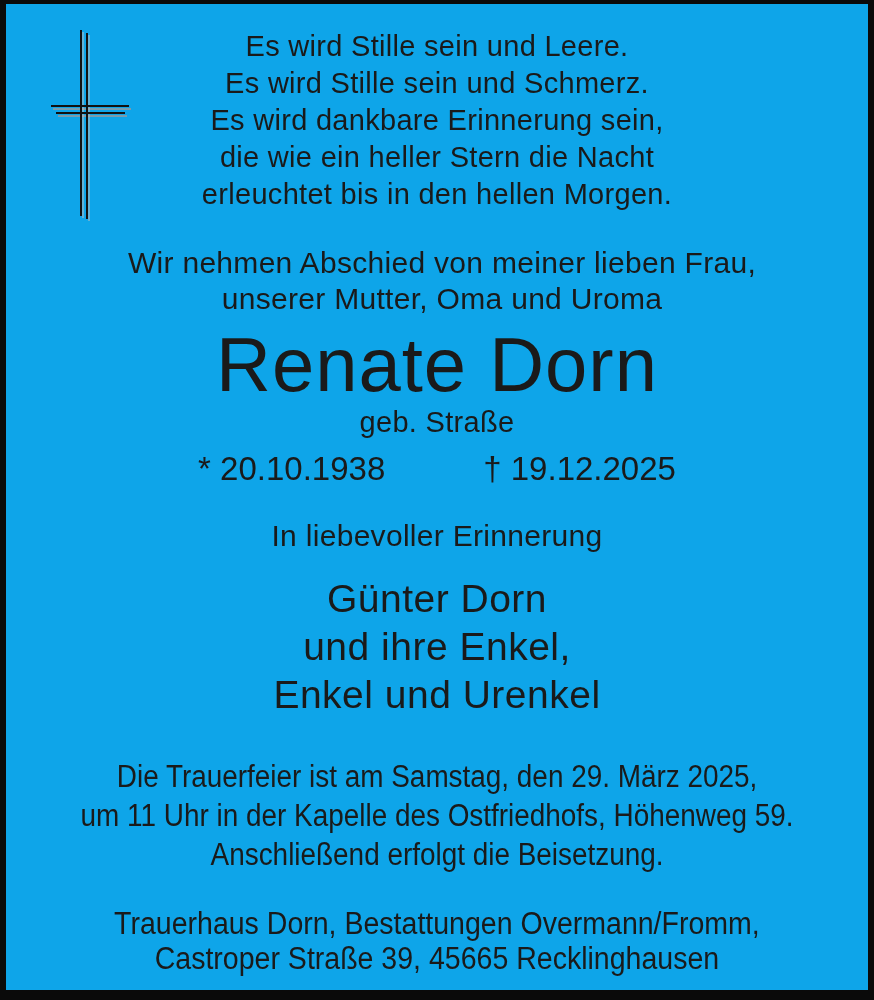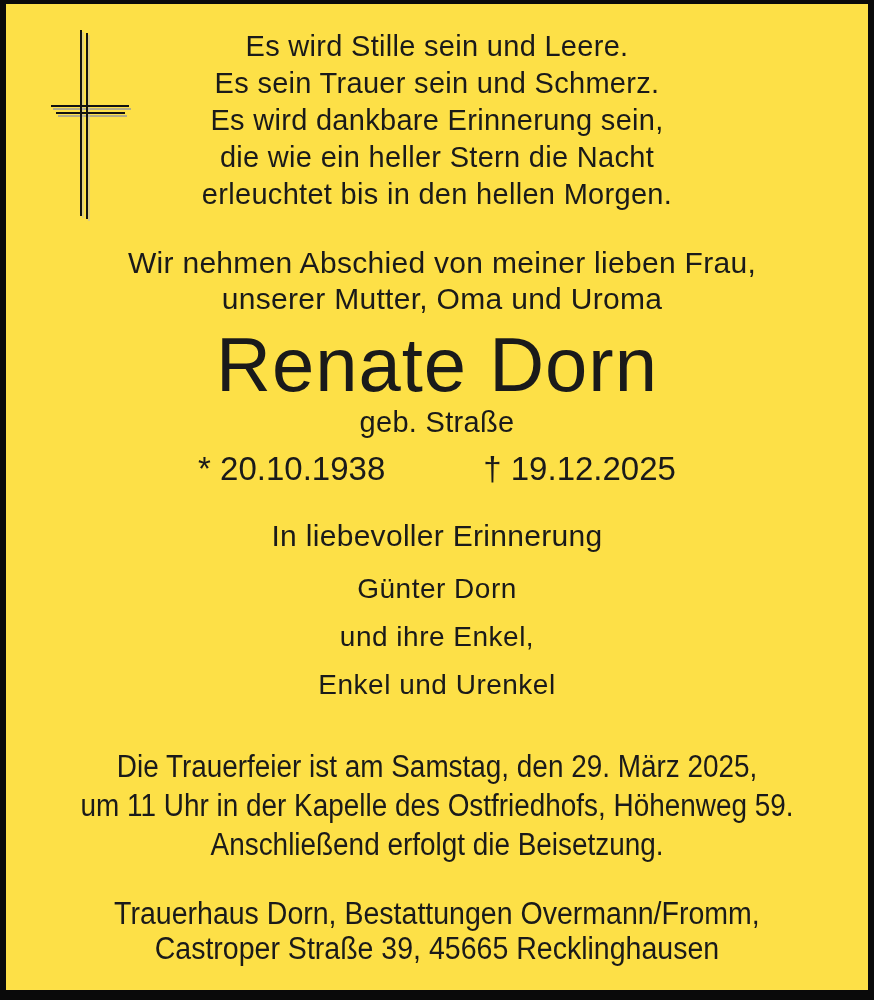--- a/index.html
+++ b/index.html
@@ -5,21 +5,21 @@
   html, body {
     margin: 0;
     padding: 0;
     background: #ffffff;
   }
   .page {
     position: relative;
     width: 874px;
     height: 1000px;
     box-sizing: border-box;
-    background: #fde047;
+    background: #0ea5e9;
     border-top: 4px solid #0a0a0a;
     border-left: 6px solid #0a0a0a;
     border-right: 6px solid #0a0a0a;
     border-bottom: 10px solid #0a0a0a;
     overflow: hidden;
     font-family: "Liberation Sans", "DejaVu Sans", sans-serif;
     color: #1a1a1a;
   }
   .cross {
     position: absolute;
@@ -70,22 +70,22 @@
     font-size: 33px;
     line-height: 40px;
   }
   .remembrance {
     margin-top: 28px;
     font-size: 30px;
     line-height: 38px;
     letter-spacing: 0.3px;
   }
   .mourners {
-    margin-top: 10px;
-    font-size: 28px;
+    margin-top: 20px;
+    font-size: 39px;
     line-height: 48px;
     letter-spacing: 0.5px;
     text-align: center;
   }
   .funeral {
     margin-top: 38px;
     font-size: 31px;
     line-height: 39px;
     transform: scaleX(0.9);
     transform-origin: 50% 50%;
@@ -116,21 +116,21 @@
     <line x1="33" y1="4" x2="33" y2="190" stroke="#111111" stroke-width="2"></line>
     <line x1="39" y1="7" x2="39" y2="193" stroke="#111111" stroke-width="2"></line>
     <line x1="3" y1="80" x2="81" y2="80" stroke="#111111" stroke-width="2"></line>
     <line x1="8" y1="87" x2="77" y2="87" stroke="#111111" stroke-width="2"></line>
   </svg>
 
   <div class="content">
 
     <div class="poem">
       <span class="line">Es wird Stille sein und Leere.</span>
-      <span class="line">Es sein Trauer sein und Schmerz.</span>
+      <span class="line">Es wird Stille sein und Schmerz.</span>
       <span class="line">Es wird dankbare Erinnerung sein,</span>
       <span class="line">die wie ein heller Stern die Nacht</span>
       <span class="line">erleuchtet bis in den hellen Morgen.</span>
     </div>
 
     <div class="intro">
       <span class="line">Wir nehmen Abschied von meiner lieben Frau,</span>
       <span class="line">unserer Mutter, Oma und Uroma</span>
     </div>
 

